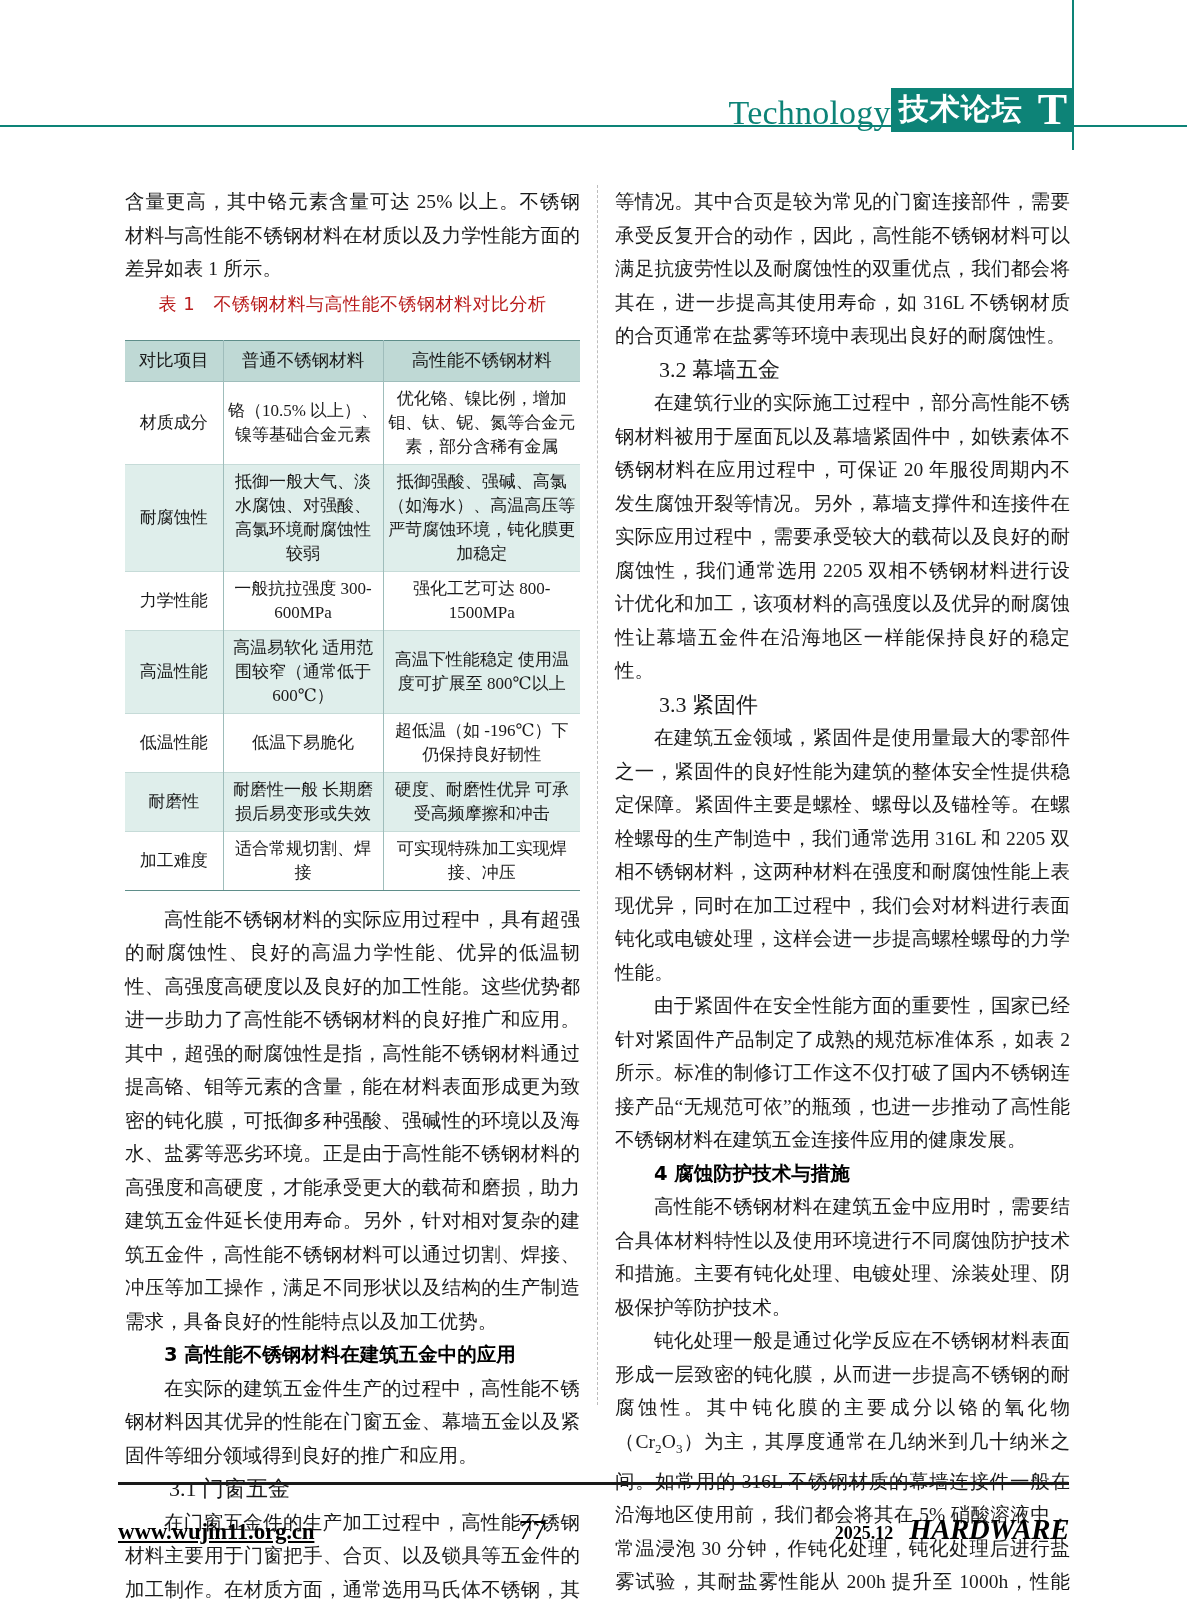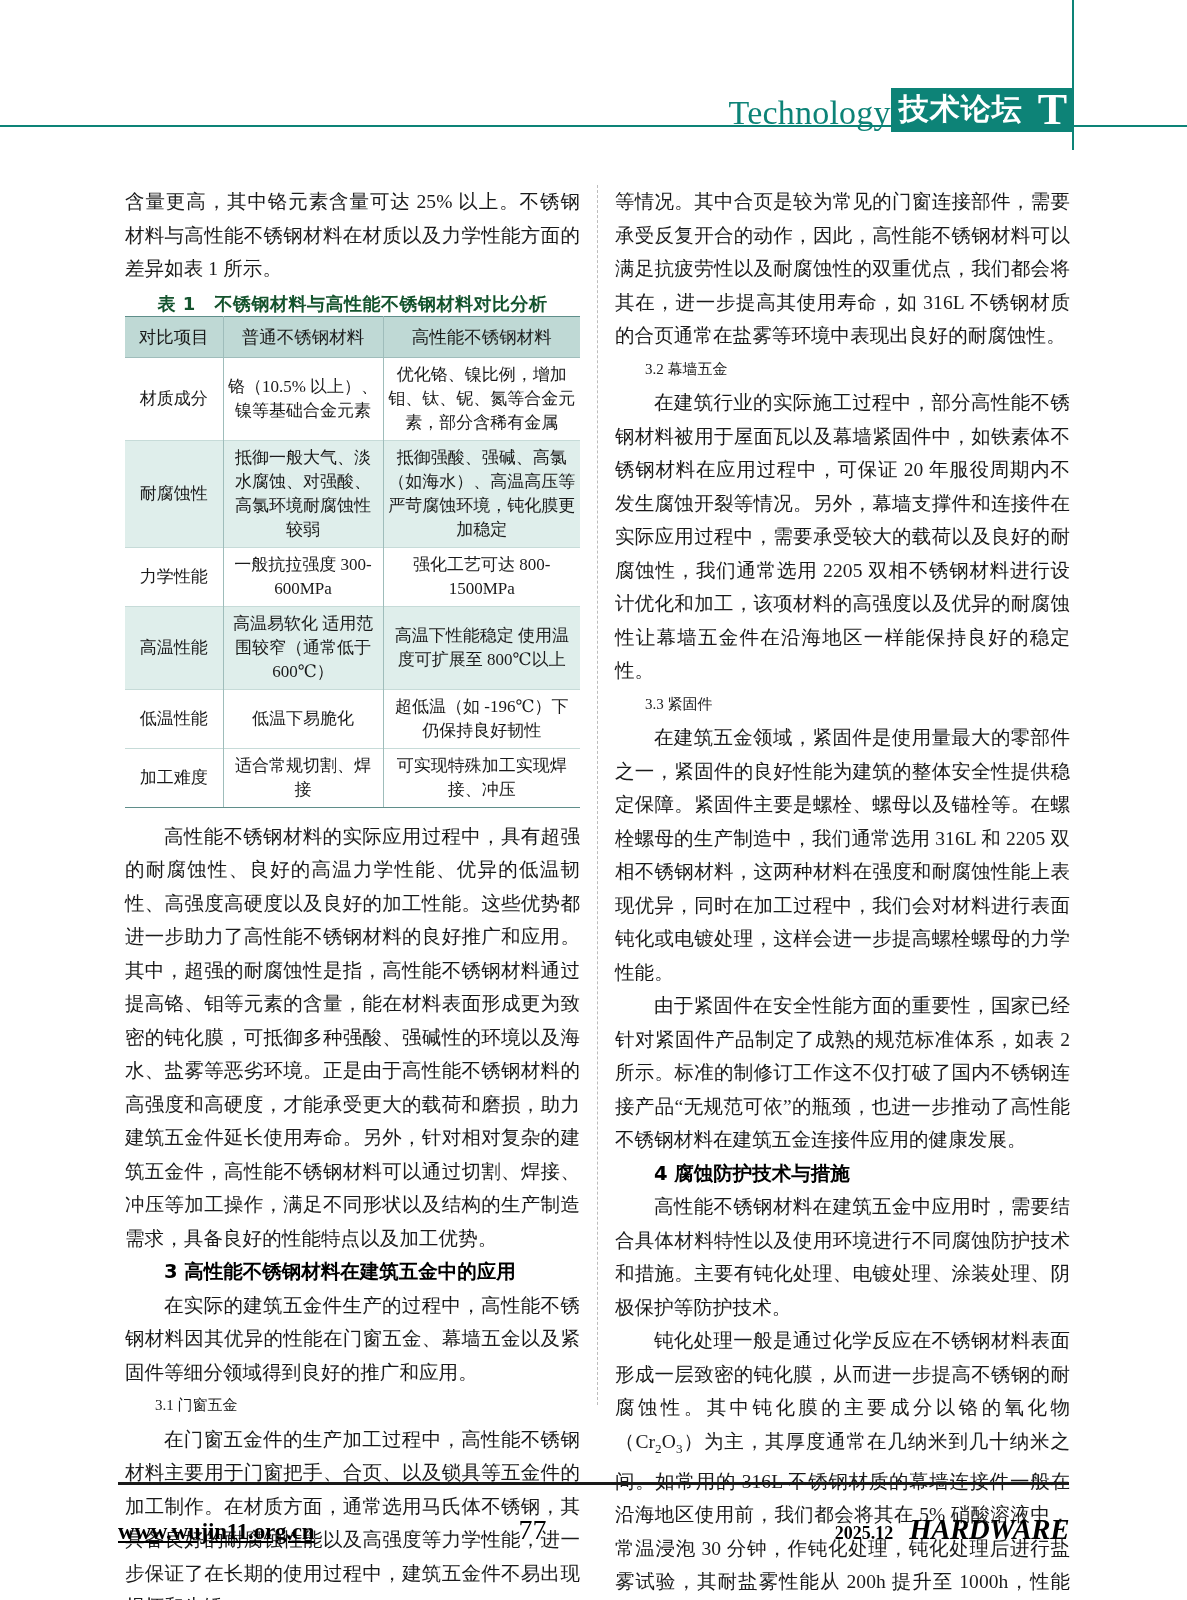--- a/index.html
+++ b/index.html
@@ -118,34 +118,34 @@
     margin: 0;
     font-size: 19.5px;
     line-height: 33.5px;
     font-weight: 700;
     font-family: "DejaVu Sans", "Liberation Sans", sans-serif;
     text-indent: 2em;
     color: #000;
   }
   p.subheading {
     margin: 0;
-    font-size: 15px;
+    font-size: 22px;
     line-height: 33.5px;
     text-indent: 2em;
     color: #1a1a1a;
   }
 
   
   .table-caption {
-    margin: 6px 0 0 0;
+    margin: 6px 0 24px 0;
     font-family: "DejaVu Sans", "Liberation Sans", sans-serif;
     font-size: 18px;
-    font-weight: 700;
+    font-weight: 400;
     text-align: center;
-    color: #14532d;
+    color: #b91c1c;
     letter-spacing: 0.5px;
   }
   table.cmp {
     width: 455px;
     border-collapse: collapse;
     font-size: 17px;
     line-height: 24px;
     color: #1a1a1a;
     table-layout: fixed;
   }
@@ -156,20 +156,21 @@
     text-align: center;
     vertical-align: middle;
     font-weight: normal;
   }
   table.cmp tr.hdr th {
     background: #bfd9d5;
     border-top: 1px solid #5f8e8a;
     border-bottom: 1px solid #9fbdbb;
     font-size: 17.5px;
     padding: 8px 4px;
+    font-family: Liberation Mono, monospace;
   }
   table.cmp tr.band td { background: #dfeeeb; }
   table.cmp tr.plain td { background: #ffffff; }
   table.cmp tr td:first-child,
   table.cmp tr th:first-child { border-left: none; }
   table.cmp tr td:last-child,
   table.cmp tr th:last-child { border-right: none; }
   table.cmp tr:last-child td { border-bottom: 1px solid #5f8e8a; }
   table.cmp tr td { border-top: 1px solid #c6dbd8; }
   .c1 { width: 98px; }
@@ -290,20 +291,25 @@
             <td>高温易软化 适用范围较窄（通常低于 600℃）</td>
             <td>高温下性能稳定 使用温度可扩展至 800℃以上</td>
           </tr>
 
           <tr class="plain">
             <td>低温性能</td>
             <td>低温下易脆化</td>
             <td>超低温（如 -196℃）下仍保持良好韧性</td>
           </tr>
 
+          <tr class="band">
+            <td>耐磨性</td>
+            <td>耐磨性一般 长期磨损后易变形或失效</td>
+            <td>硬度、耐磨性优异 可承受高频摩擦和冲击</td>
+          </tr>
 
           <tr class="plain">
             <td>加工难度</td>
             <td>适合常规切割、焊接</td>
             <td>可实现特殊加工实现焊接、冲压</td>
           </tr>
         </tbody>
       </table>
 
       <p class="body indent" style="margin-top:12px">高性能不锈钢材料的实际应用过程中，具有超强的耐腐蚀性、良好的高温力学性能、优异的低温韧性、高强度高硬度以及良好的加工性能。这些优势都进一步助力了高性能不锈钢材料的良好推广和应用。其中，超强的耐腐蚀性是指，高性能不锈钢材料通过提高铬、钼等元素的含量，能在材料表面形成更为致密的钝化膜，可抵御多种强酸、强碱性的环境以及海水、盐雾等恶劣环境。正是由于高性能不锈钢材料的高强度和高硬度，才能承受更大的载荷和磨损，助力建筑五金件延长使用寿命。另外，针对相对复杂的建筑五金件，高性能不锈钢材料可以通过切割、焊接、冲压等加工操作，满足不同形状以及结构的生产制造需求，具备良好的性能特点以及加工优势。</p>

